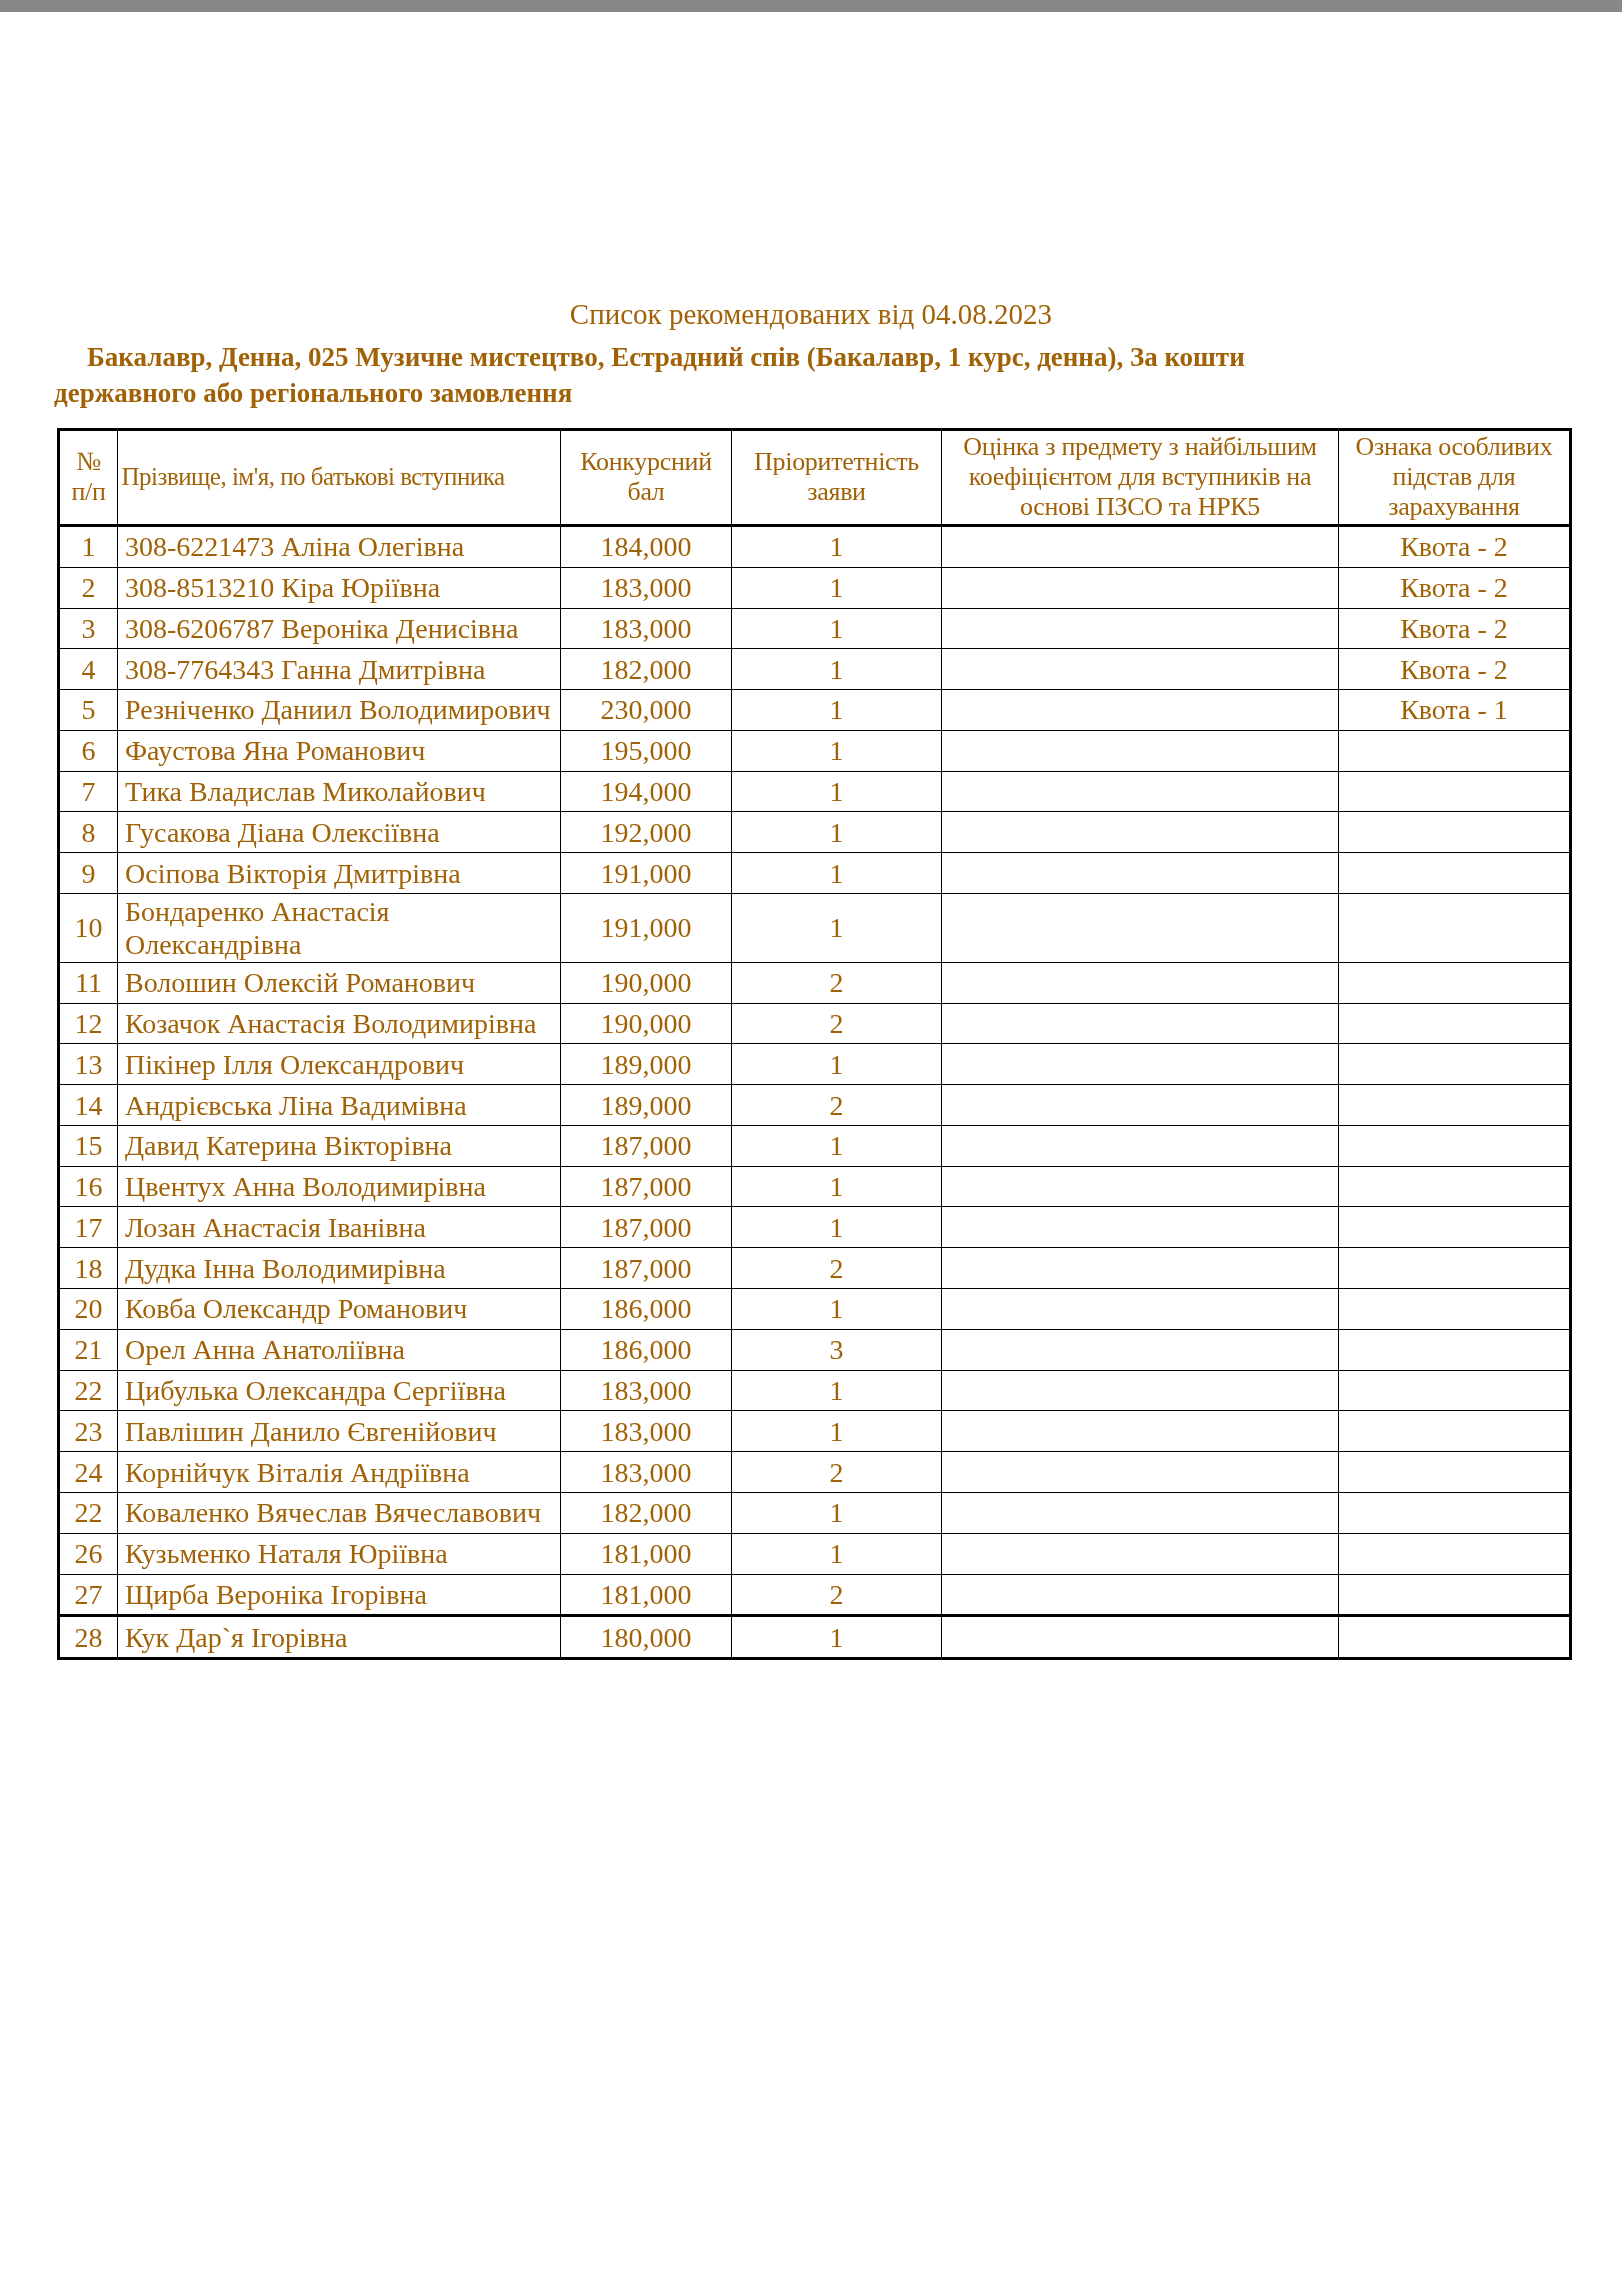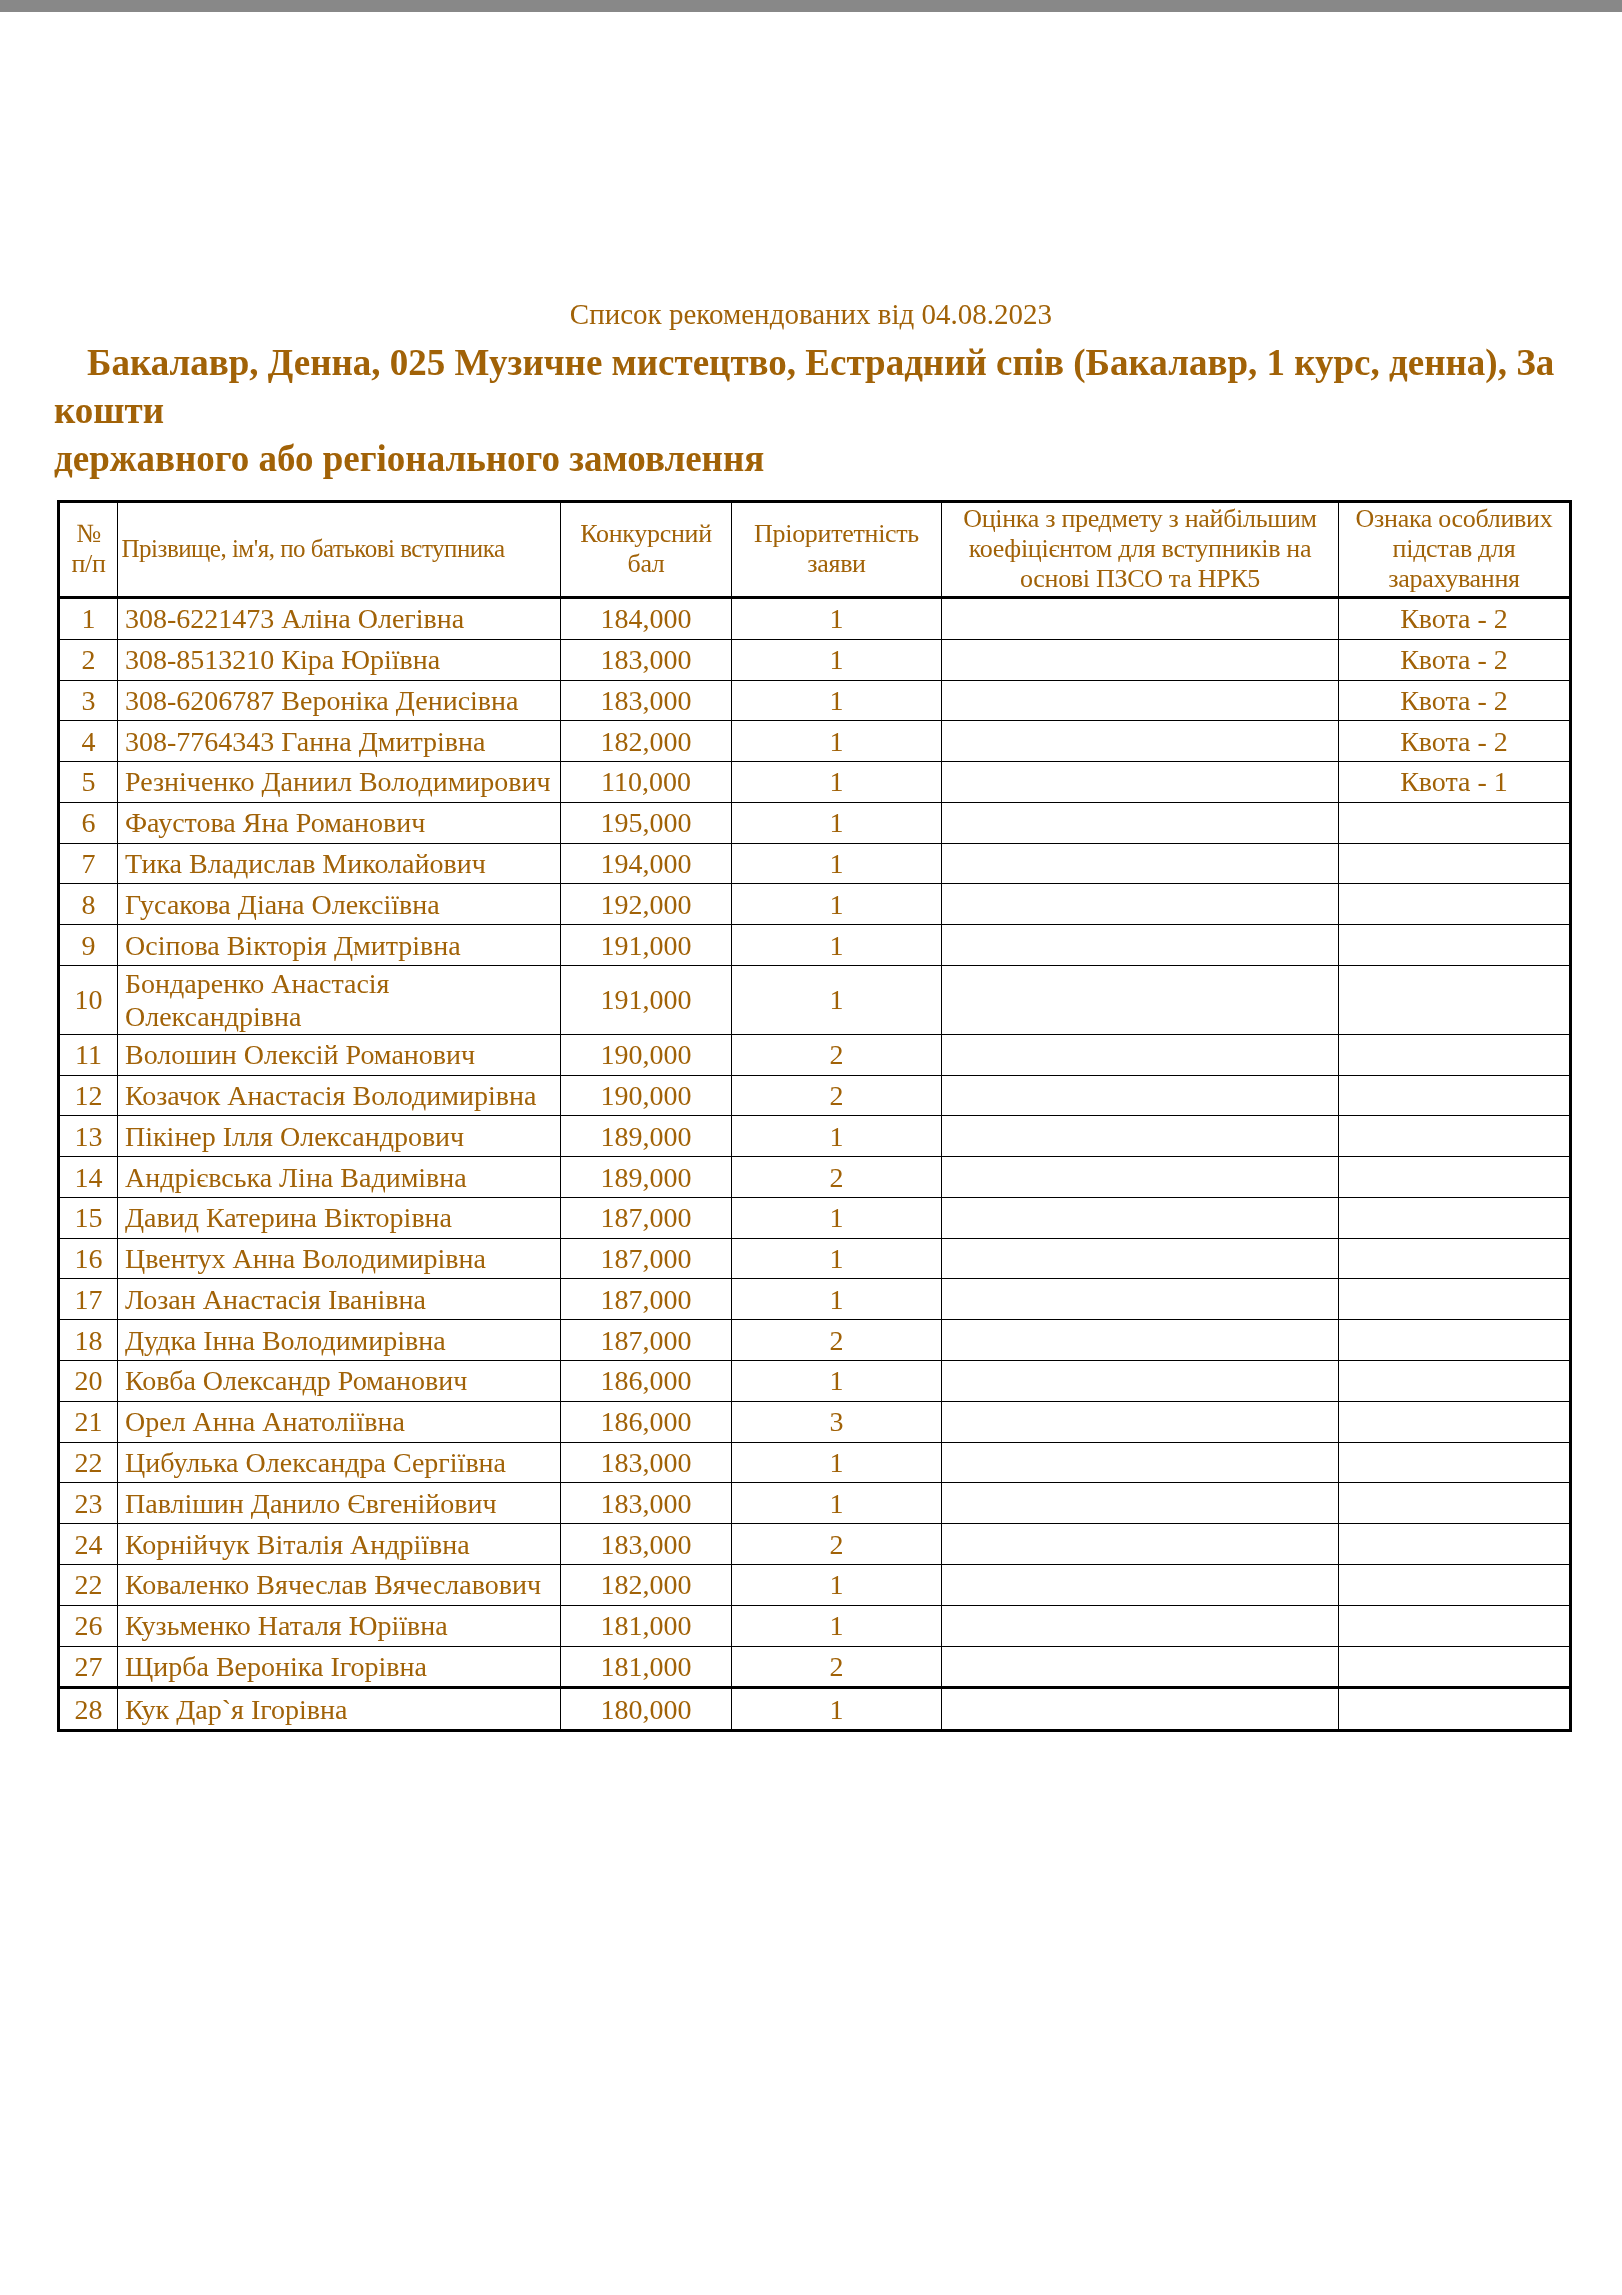--- a/index.html
+++ b/index.html
@@ -15,22 +15,22 @@
   }
   .doc-title {
     padding-top: 285px;
     text-align: center;
     font-size: 29px;
     line-height: 35px;
     white-space: pre-line;
   }
   .doc-subtitle {
     margin: 7px 52px 0 54px;
-    font-size: 37px;
-    line-height: 48px;
+    font-size: 27px;
+    line-height: 36px;
     font-weight: bold;
     text-indent: 33px;
     white-space: pre-line;
   }
   table.rec-table {
     margin: 16.6px 0 0 57px;
     border-collapse: collapse;
     table-layout: fixed;
     width: 1512px;
     border: 3.5px solid #000000;
@@ -138,21 +138,21 @@
     <td class="d-name">308-7764343 Ганна Дмитрівна</td>
     <td class="d-score">182,000</td>
     <td class="d-priority">1</td>
     <td class="d-grade"></td>
     <td class="d-special">Квота - 2</td>
   </tr>
 
   <tr>
     <td class="d-num">5</td>
     <td class="d-name">Резніченко Даниил Володимирович</td>
-    <td class="d-score">110,000</td>
+    <td class="d-score">230,000</td>
     <td class="d-priority">1</td>
     <td class="d-grade"></td>
     <td class="d-special">Квота - 1</td>
   </tr>
 
   <tr>
     <td class="d-num">6</td>
     <td class="d-name">Фаустова Яна Романович</td>
     <td class="d-score">195,000</td>
     <td class="d-priority">1</td>

